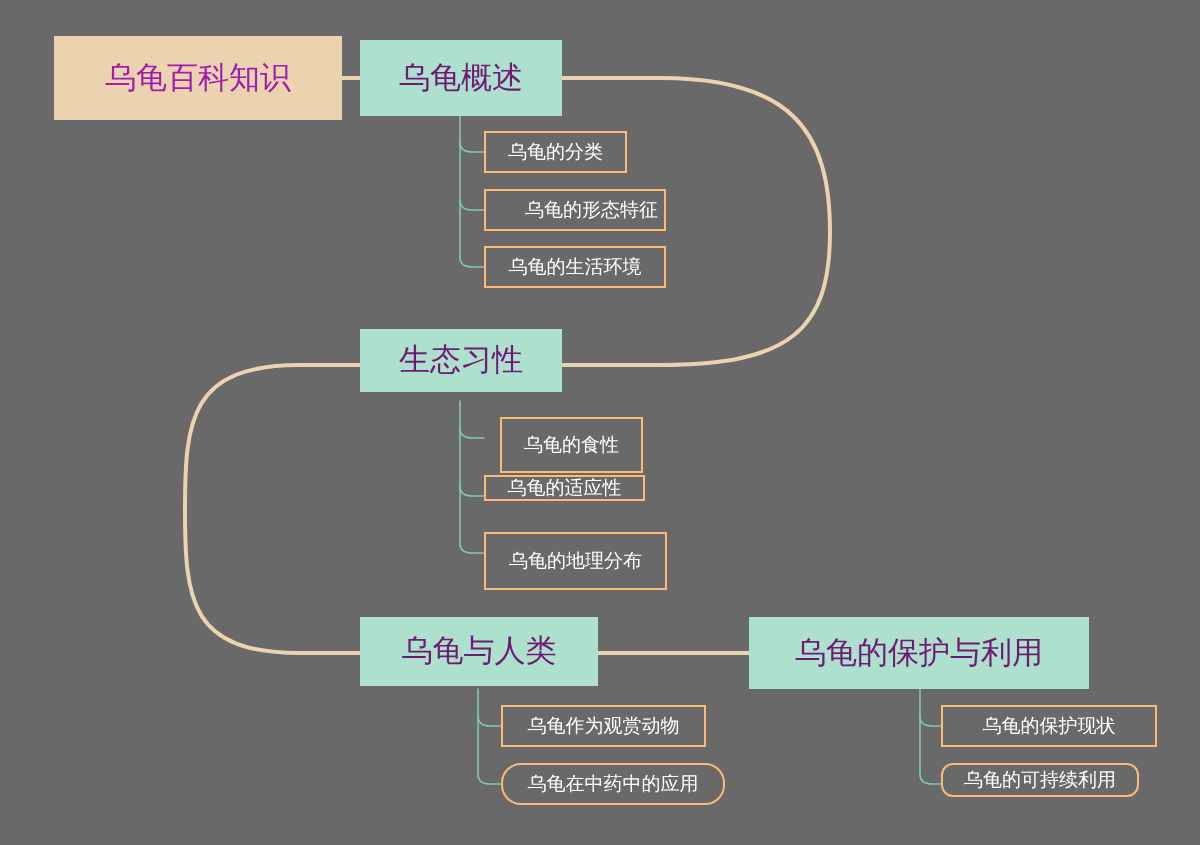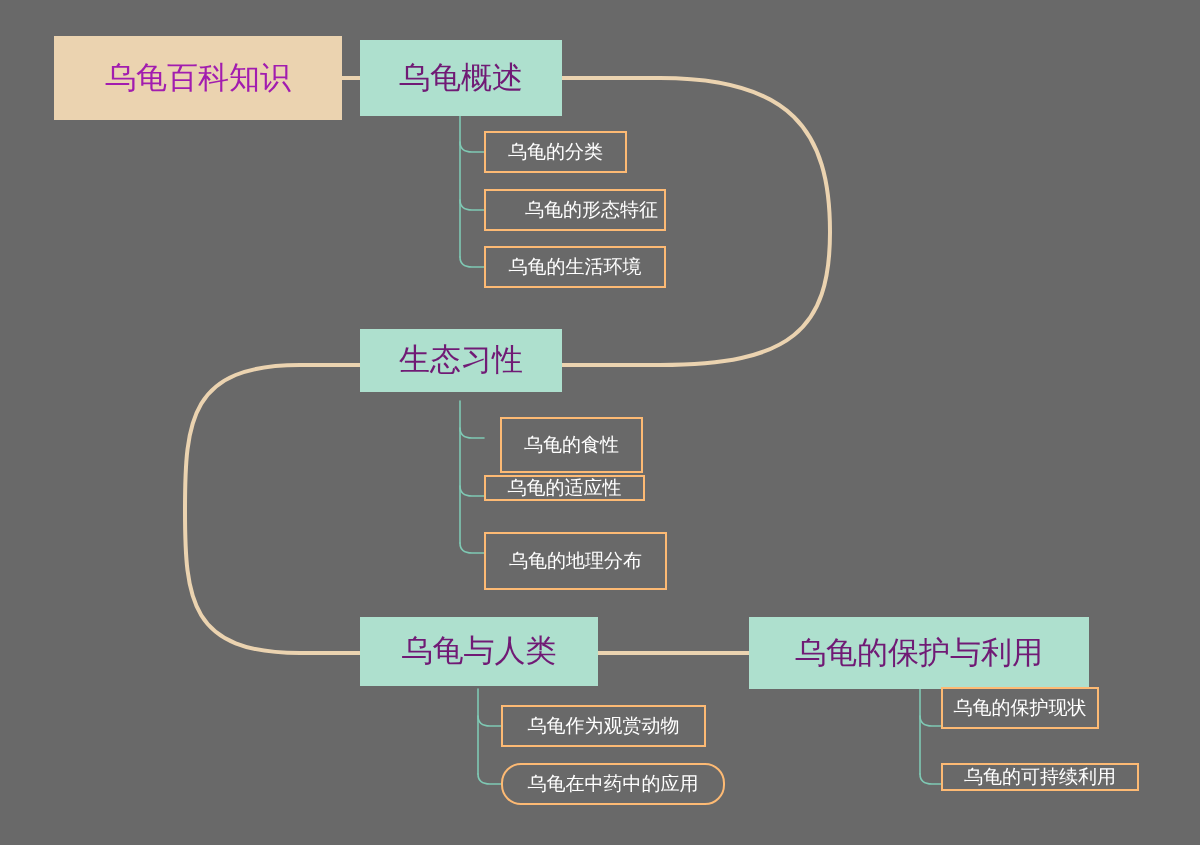--- a/index.html
+++ b/index.html
@@ -85,15 +85,15 @@
     <div class="node leaf" style="left: 484px; top: 189px; width: 182px; height: 42px; padding-left: 33px;">乌龟的形态特征</div>
     <div class="node leaf" style="left: 484px; top: 246px; width: 182px; height: 42px;">乌龟的生活环境</div>
     <div class="node branch" style="left: 360px; top: 329px; width: 202px; height: 63px;">生态习性</div>
     <div class="node leaf" style="left: 500px; top: 417px; width: 143px; height: 56px;">乌龟的食性</div>
     <div class="node leaf" style="left: 484px; top: 475px; width: 161px; height: 26px;">乌龟的适应性</div>
     <div class="node leaf" style="left: 484px; top: 532px; width: 183px; height: 58px;">乌龟的地理分布</div>
     <div class="node branch" style="left: 360px; top: 617px; width: 238px; height: 69px;">乌龟与人类</div>
     <div class="node leaf" style="left: 501px; top: 705px; width: 205px; height: 42px;">乌龟作为观赏动物</div>
     <div class="node leaf" style="left: 501px; top: 763px; width: 224px; height: 42px; border-radius: 20px;">乌龟在中药中的应用</div>
     <div class="node branch" style="left: 749px; top: 617px; width: 340px; height: 72px;">乌龟的保护与利用</div>
-    <div class="node leaf" style="left: 941px; top: 687px; width: 158px; height: 42px;">乌龟的保护现状</div>
-    <div class="node leaf" style="left: 941px; top: 763px; width: 198px; height: 28px;">乌龟的可持续利用</div>
+    <div class="node leaf" style="left: 941px; top: 705px; width: 216px; height: 42px;">乌龟的保护现状</div>
+    <div class="node leaf" style="left: 941px; top: 763px; width: 198px; height: 34px; border-radius: 12px;">乌龟的可持续利用</div>
   </div>
 
 </body></html>

